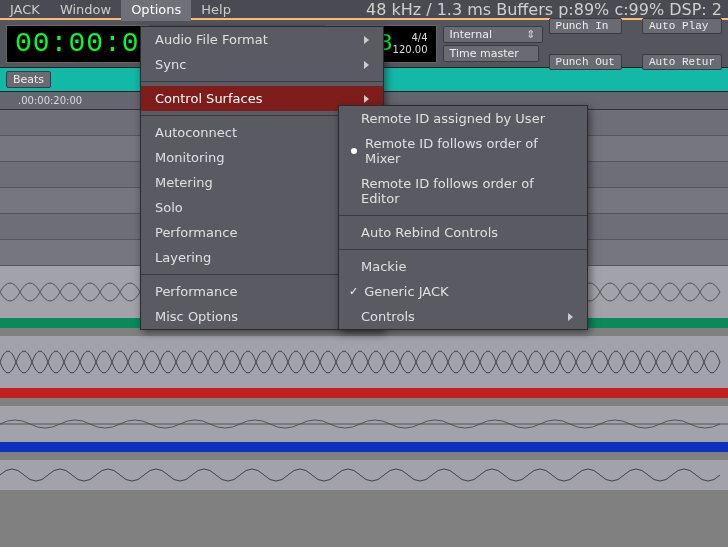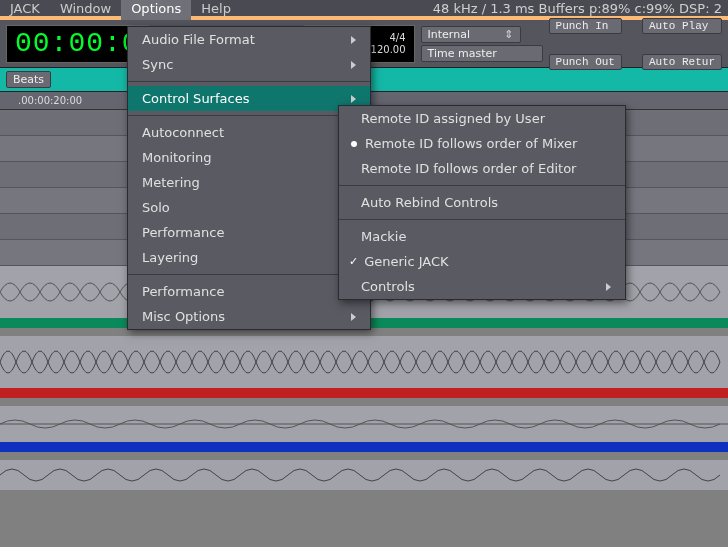--- a/index.html
+++ b/index.html
@@ -10,35 +10,35 @@
   font-size: 13px;
   color: #e0e0e0;
   overflow: hidden;
   position: relative;
 }
 .menubar {
   height: 20px;
   background: #4a4a52;
   display: flex;
   align-items: center;
-  border-bottom: 4px solid #fdba74;
+  border-bottom: 2px solid #fdba74;
 }
 .menubar-item {
   padding: 4px 10px;
   color: #ccc;
   cursor: pointer;
 }
 .menubar-item.active {
   background: #707078;
   color: #fff;
 }
 .menubar-spacer { flex: 1; }
 .menubar-status {
   color: #d0d0d0;
-  font-size: 13px;
+  font-size: 16px;
   padding-right: 6px;
 }
 .transport-bar {
   height: 48px;
   background: #55555e;
   display: flex;
   align-items: center;
   padding: 4px 6px;
   gap: 6px;
   border-bottom: 1px solid #222;
@@ -150,21 +150,21 @@
 }
 .menu-item .label { flex: 1; }
 .menu-item .arrow {
   width: 0; height: 0;
   border-top: 4px solid transparent;
   border-bottom: 4px solid transparent;
   border-left: 5px solid #ccc;
   margin-left: 14px;
 }
 .menu-item.highlight {
-  background: #0f766e;
+  background: #7f1d1d;
   color: #fff;
 }
 .menu-sep {
   height: 1px;
   background: #3a3a42;
   margin: 4px 0;
 }
 .radio-dot {
   width: 6px; height: 6px; border-radius: 50%;
   background: #fff; margin-right: 8px; margin-left: -10px;
@@ -196,21 +196,21 @@
     <span class="bars-value">1818</span>
     <span class="ts-tempo">
       <span>4/4</span>
       <span>120.00</span>
     </span>
   </div>
   <div class="clock-buttons">
     <div class="btn small" style="width:100px">
       <span>Internal</span><span class="chev">⇕</span>
     </div>
-    <div class="btn small" style="width:122px">Time master</div>
+    <div class="btn small" style="width:96px">Time master</div>
   </div>
   <div class="punch-grid">
     <div class="btn small">Punch In</div>
     <div class="btn small">Auto Play</div>
     <div class="btn small">Punch Out</div>
     <div class="btn small">Auto Retur</div>
   </div>
 </div>
 
 <div class="secondary-bar">
@@ -260,21 +260,21 @@
   <div class="track-gap"></div>
 
   <div class="wave-track" style="height:30px">
     <svg class="waveform" viewBox="0 0 728 30" preserveAspectRatio="none">
       <rect width="728" height="30" fill="#a2a2aa"></rect>
       <path d="M0 15 Q12 3 24 15 T48 15 T72 15 T96 15 T120 15 T144 15 T168 15 T192 15 T216 15 T240 15 T264 15 T288 15 T312 15 T336 15 T360 15 T384 15 T408 15 T432 15 T456 15 T480 15 T504 15 T528 15 T552 15 T576 15 T600 15 T624 15 T648 15 T672 15 T696 15 T720 15" stroke="#444" fill="none"></path>
     </svg>
   </div>
 </div>
 
-<div class="menu" id="options-menu" style="left:127px; top:26px; width:244px">
+<div class="menu" id="options-menu" style="left:140px; top:26px; width:244px">
     <div class="menu-item">
       <span class="label">Audio File Format</span>
       <span class="arrow"></span>
     </div>
     <div class="menu-item">
       <span class="label">Sync</span>
       <span class="arrow"></span>
     </div>
     <div class="menu-sep"></div>
     <div class="menu-item highlight">
@@ -310,21 +310,21 @@
     <div class="menu-item">
       <span class="label">Performance</span>
       <span class="arrow"></span>
     </div>
     <div class="menu-item">
       <span class="label">Misc Options</span>
       <span class="arrow"></span>
     </div>
   </div>
 
-<div class="menu" id="cs-submenu" style="left:338px; top:105px; width:288px">
+<div class="menu" id="cs-submenu" style="left:338px; top:105px; width:250px">
     <div class="menu-item submenu-pad">
       <span class="label">Remote ID assigned by User</span>
     </div>
     <div class="menu-item submenu-pad">
       <span class="radio-dot"></span>
       <span class="label">Remote ID follows order of Mixer</span>
     </div>
     <div class="menu-item submenu-pad">
       <span class="label">Remote ID follows order of Editor</span>
     </div>

